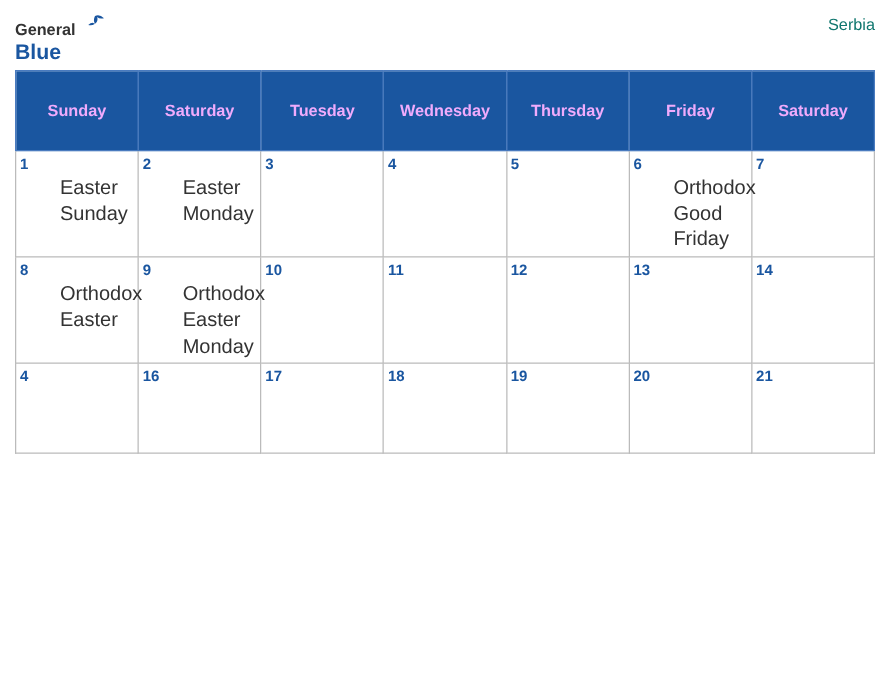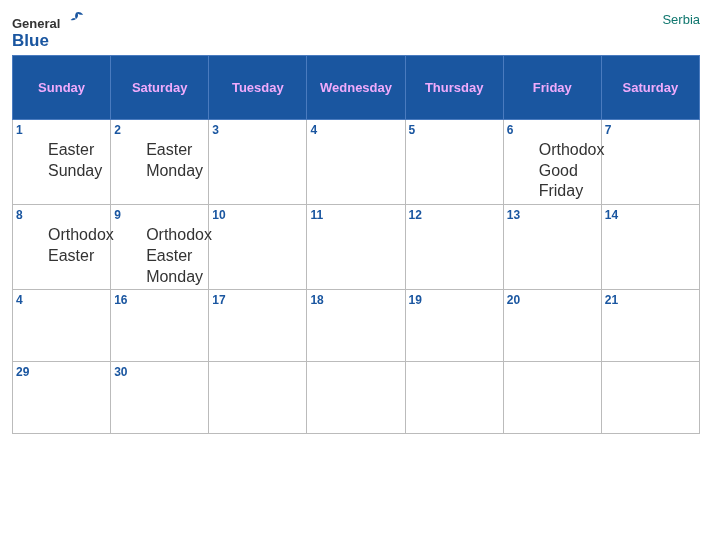--- a/index.html
+++ b/index.html
@@ -204,28 +204,15 @@
           <td>
             <span class="day-number">19</span>
           </td>
           <td>
             <span class="day-number">20</span>
           </td>
           <td>
             <span class="day-number">21</span>
           </td>
         </tr>
-        <tr class="week-row">
-          <td>
-            <span class="day-number">29</span>
-          </td>
-          <td>
-            <span class="day-number">30</span>
-          </td>
-          <td></td>
-          <td></td>
-          <td></td>
-          <td></td>
-          <td></td>
-        </tr>
       </tbody>
   </table>
 </div>
 
 </body></html>

